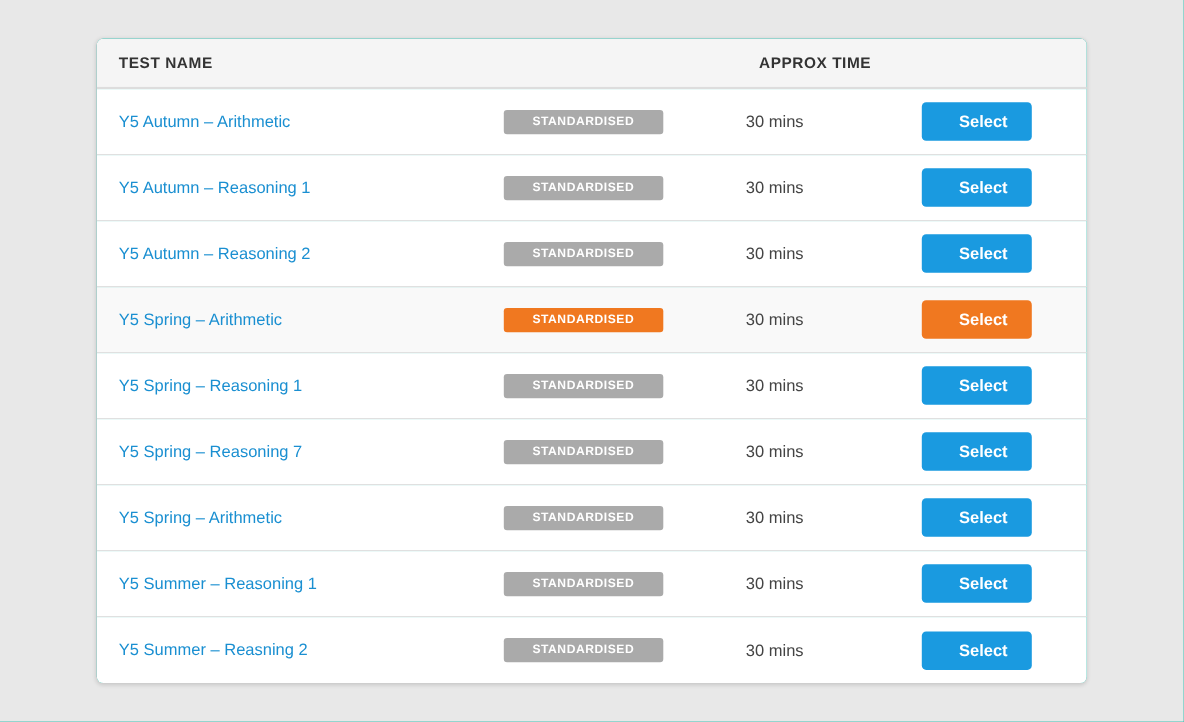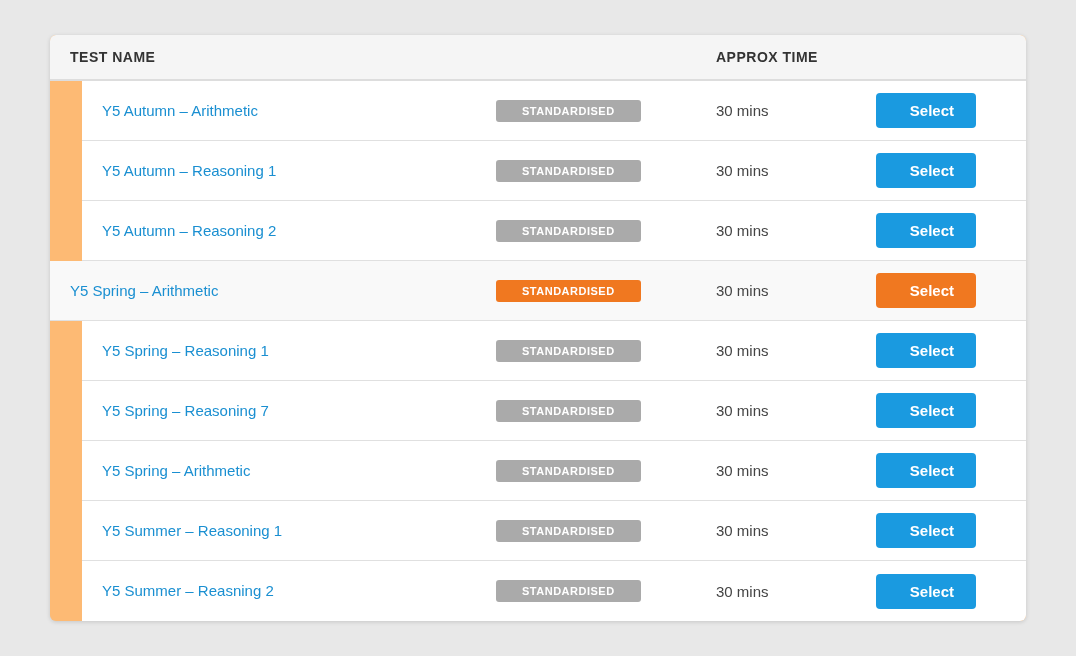--- a/index.html
+++ b/index.html
@@ -12,44 +12,45 @@
       background: #e8e8e8;
       font-family: Arial, Helvetica, sans-serif;
       display: flex;
       justify-content: center;
       align-items: center;
       min-height: 100vh;
       padding: 20px;
     }
 
     .table-container {
-      background: #fdba74;
+      background: #14b8a6;
       border-radius: 6px;
       overflow: hidden;
       box-shadow: 0 1px 4px rgba(0,0,0,0.15);
-      width: 976px;
+      width: 900px;
     }
 
     .table-header {
       display: grid;
       grid-template-columns: 1fr 220px 160px 130px;
       background: #f5f5f5;
       border-bottom: 2px solid #ddd;
       padding: 14px 20px;
     }
 
     .header-cell {
       font-weight: 700;
       font-size: 14px;
       color: #333;
       letter-spacing: 0.5px;
     }
 
     .header-cell.right {
       text-align: left;
+      margin-left: 12px;
     }
 
     .table-row {
       display: grid;
       grid-template-columns: 1fr 220px 160px 130px;
       padding: 12px 20px;
       border-bottom: 1px solid #e0e0e0;
       align-items: center;
       min-height: 60px;
     }
@@ -57,21 +58,20 @@
     .table-row:last-child {
       border-bottom: none;
     }
 
     .table-row.highlighted {
       background: #f9f9f9;
     }
 
     .table-row:not(.highlighted) {
       background: #ffffff;
-      margin-left: 32px;
     }
 
     .test-name-link {
       color: #1a8fd1;
       text-decoration: none;
       font-size: 15px;
       cursor: pointer;
     }
 
     .badge {

